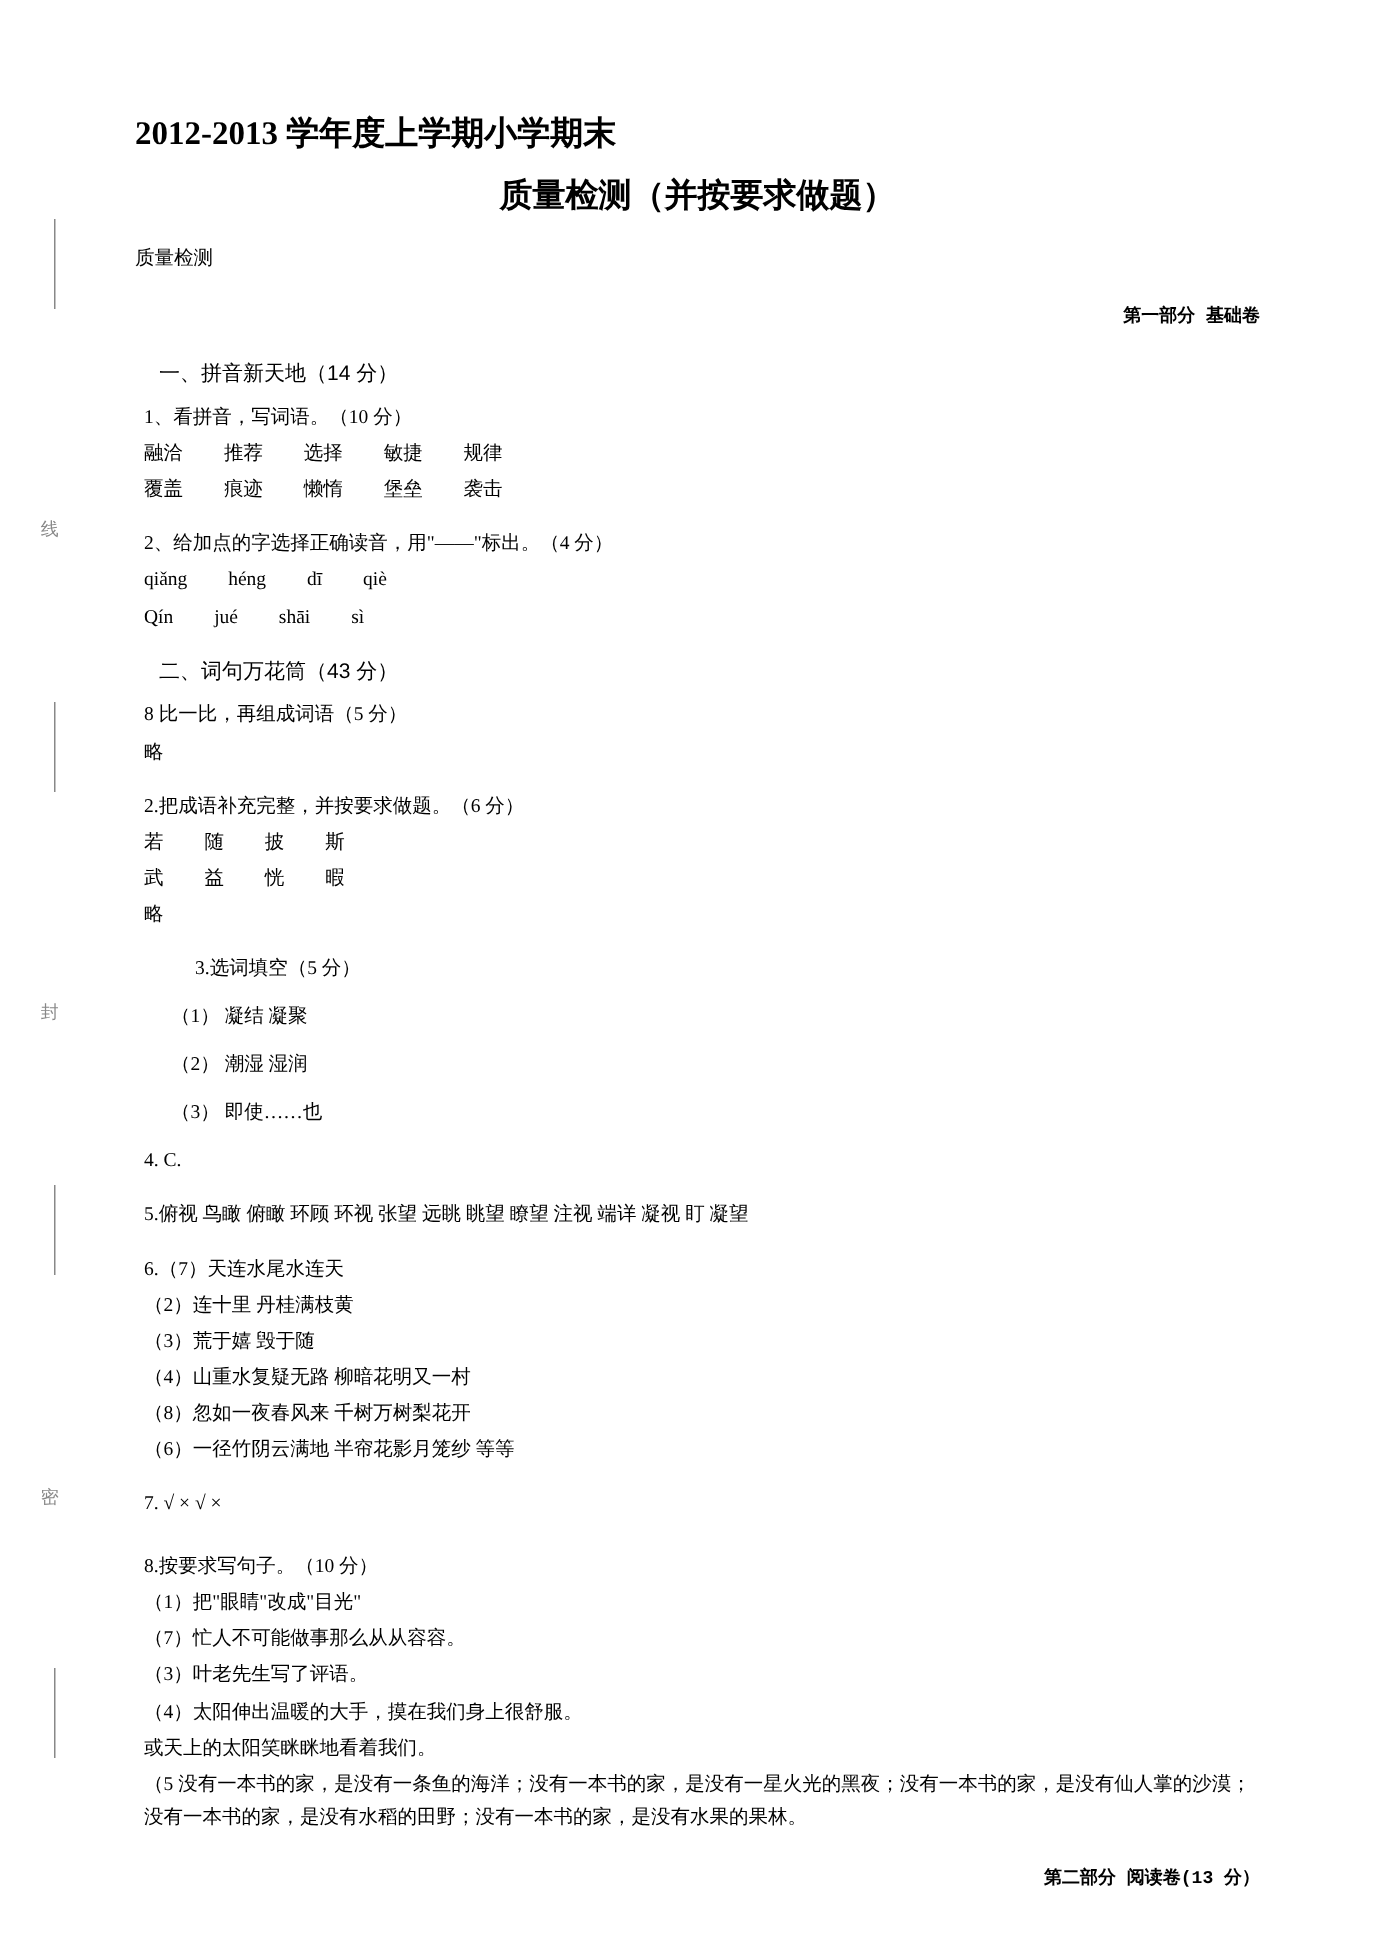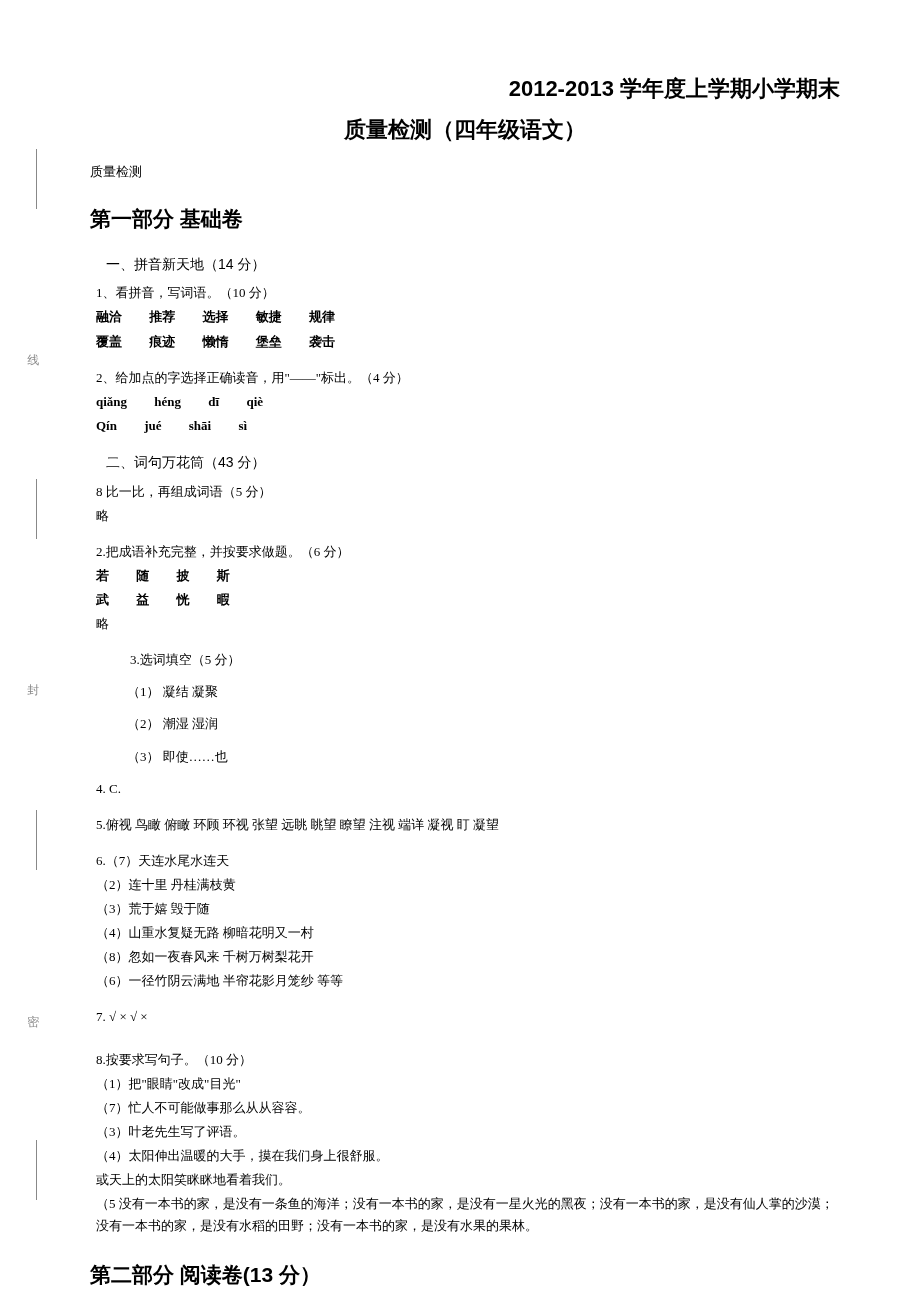--- a/index.html
+++ b/index.html
@@ -23,76 +23,77 @@
       display: flex;
       flex-direction: column;
       justify-content: space-around;
       align-items: center;
       color: #888;
       font-size: 12px;
     }
     .margin-marks .line { width: 1px; height: 60px; background: #888; }
     .margin-marks .char { writing-mode: vertical-rl; }
     h1 {
-      font-family: Liberation Sans, sans-serif;
+      font-family: Liberation Serif, serif;
       font-weight: bold;
       font-size: 22px;
-      text-align: right;
+      text-align: left;
       margin-bottom: 4px;
     }
     h2 {
       font-family: "SimHei", "黑体", sans-serif;
       font-weight: bold;
       font-size: 22px;
       text-align: center;
       margin-bottom: 12px;
     }
     .ref {
       font-size: 13px;
       margin-bottom: 18px;
     }
     .section-title {
-      font-family: Liberation Sans, sans-serif;
+      font-family: Liberation Mono, monospace;
       font-weight: bold;
-      font-size: 21px;
+      font-size: 12px;
       margin: 14px 0 16px 0;
+      text-align: right;
     }
     .sub-title {
       font-family: "SimHei", "黑体", sans-serif;
       font-weight: normal;
       font-size: 14px;
       margin: 6px 0 6px 16px;
     }
     .line {
       margin: 2px 0 2px 6px;
       font-size: 13px;
     }
     .line.indent1 { margin-left: 6px; }
     .line.indent2 { margin-left: 40px; }
-    .line.indent3 { margin-left: 37px; }
-    .spaced-row span { margin-right: 24px; font-weight: bold; }
+    .line.indent3 { margin-left: 24px; }
+    .spaced-row span { margin-right: 24px; }
     .gap-top-sm { margin-top: 10px; }
     .gap-top { margin-top: 14px; }
     .gap-top-lg { margin-top: 20px; }
   </style>
 </head>
 <body>
 
 <div class="margin-marks">
   <div class="line"></div>
   <span class="char">线</span>
   <div class="line"></div>
   <span class="char">封</span>
   <div class="line"></div>
   <span class="char">密</span>
   <div class="line"></div>
 </div>
 
 <h1>2012-2013 学年度上学期小学期末</h1>
-<h2>质量检测（四年级语文）</h2>
+<h2>质量检测（并按要求做题）</h2>
 
 <div class="ref">质量检测</div>
 
 <div class="section-title">第一部分  基础卷</div>
 
 <div class="sub-title">一、拼音新天地（14 分）</div>
 
 <div class="line indent1">1、看拼音，写词语。（10 分）</div>
 <div class="line indent1 spaced-row">
   <span>融洽</span>

